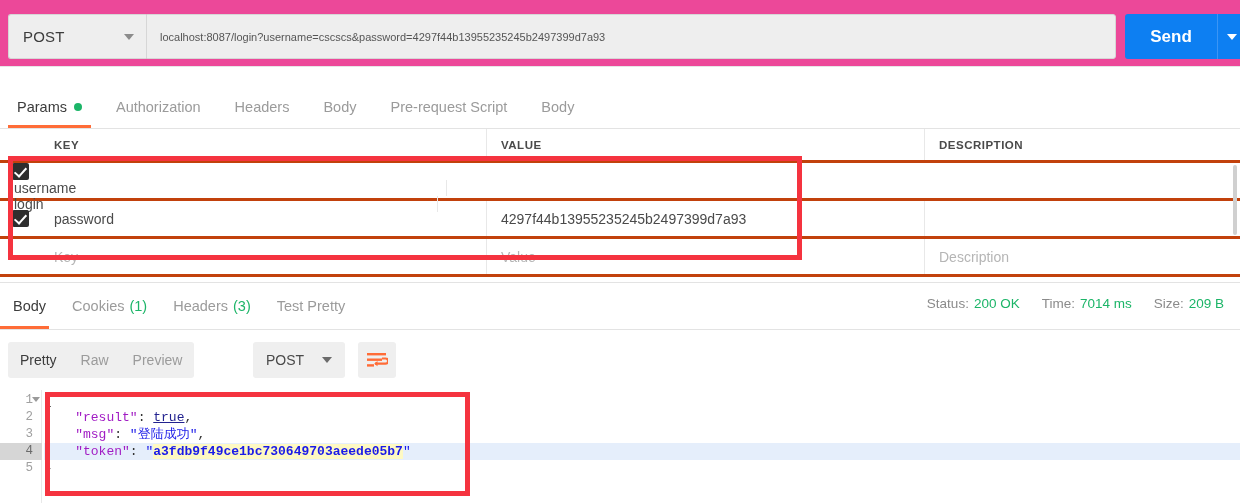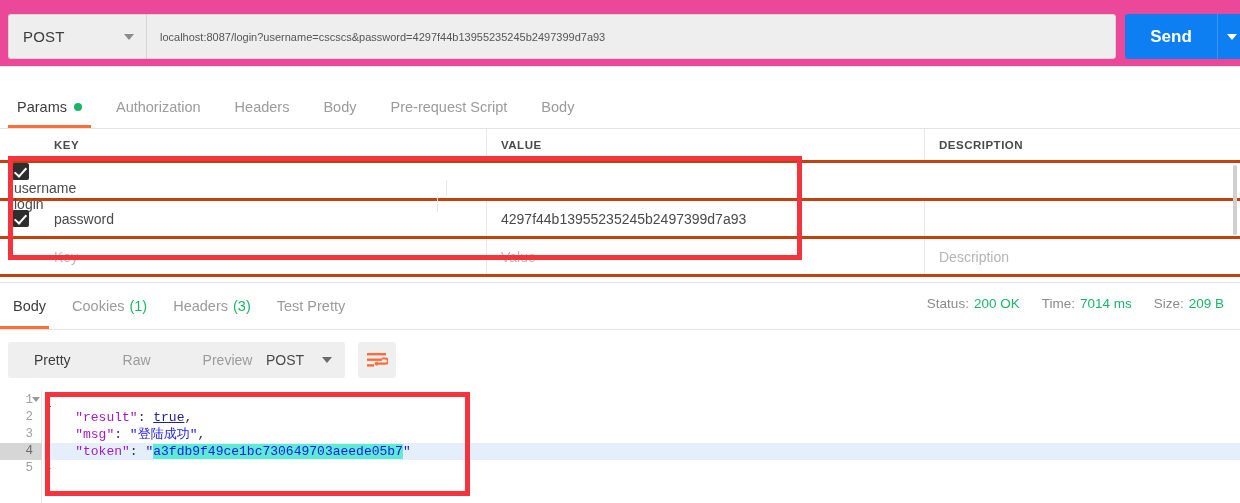--- a/index.html
+++ b/index.html
@@ -148,21 +148,21 @@
   
   .body-toolbar {
     position: absolute; left: 0; top: 330px; width: 1240px; height: 60px;
     background: #fff;
   }
   .seg {
     position: absolute; left: 8px; top: 12px; height: 36px;
     background: #efefef; border-radius: 3px; display: flex; align-items: center;
   }
   .seg-item {
-    padding: 0 26px; height: 36px; display: flex; align-items: center;
+    padding: 0 12px; height: 36px; display: flex; align-items: center;
     font-size: 14px; color: #9b9b9b; cursor: pointer;
   }
   .seg-item.active { color: #3c3c3c; }
   .fmt-box {
     position: absolute; left: 253px; top: 12px; width: 92px; height: 36px;
     background: #efefef; border-radius: 3px; display: flex; align-items: center;
     cursor: pointer;
   }
   .fmt-label { font-size: 14px; color: #4a4a4a; padding-left: 13px; }
   .fmt-caret {
@@ -198,21 +198,21 @@
   }
   .codelines { position: absolute; left: 44px; top: 0; }
   .cline {
     height: 17px; line-height: 17px; font-size: 13px; white-space: pre;
   }
   .cline.cur { background: #e5eefb; width: 1196px; }
   .tok-key  { color: #a11cc4; }
   .tok-str  { color: #1a1ae8; }
   .tok-bool { color: #22228f; text-decoration: underline; }
   .tok-pun  { color: #333333; }
-  .sel      { background: #5eead4; }
+  .sel      { background: #fef9c3; font-weight: bold; }
 
   
   .redbox {
     position: absolute; border: 5px solid #f5333f; pointer-events: none;
   }
   #redbox-params { left: 8px;  top: 156px; width: 794px; height: 104px; }
   #redbox-json   { left: 45px; top: 392px; width: 425px; height: 104px; }
 </style>
 </head>
 <body>

